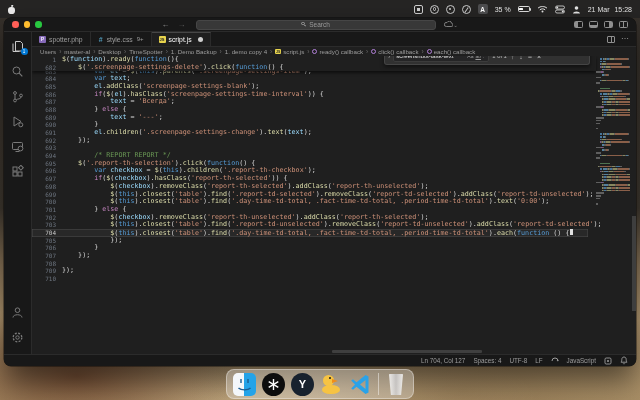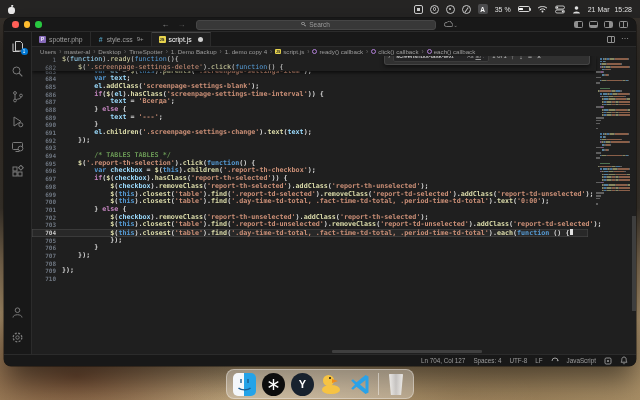--- a/index.html
+++ b/index.html
@@ -75,21 +75,21 @@
   .bc-m{width:5px;height:5px;border:1px solid #b180d7;border-radius:50%;box-sizing:border-box;display:inline-block;}
   
   .activitybar{position:absolute;top:14px;left:0;bottom:12px;width:28px;background:#181818;border-right:1px solid #2b2b2b;
     display:flex;flex-direction:column;align-items:center;box-sizing:border-box;padding-top:6px;}
   .ab-ic{width:16px;height:16px;margin-bottom:9px;position:relative;display:flex;align-items:center;justify-content:center;}
   .ab-bottom{margin-top:auto;display:flex;flex-direction:column;align-items:center;}
   .ab-badge{position:absolute;right:-2px;bottom:-1px;min-width:7px;height:7px;border-radius:4px;background:#0078d4;color:#fff;
     font-size:4.5px;display:flex;align-items:center;justify-content:center;}
   
   .editor{position:absolute;top:38px;left:28px;right:0;bottom:12px;background:#1f1f1f;overflow:hidden;}
-  .code-scroll{position:absolute;top:11.5px;left:0;right:48px;font-weight:bold;}
+  .code-scroll{position:absolute;top:11.5px;left:0;right:48px;}
   .crow{display:flex;height:7.7px;line-height:7.7px;font-family:"DejaVu Sans Mono",monospace;font-size:6.7px;}
   .gut{flex:0 0 24px;text-align:right;padding-right:6px;color:#6e7681;font-size:6px;}
   .ct{white-space:pre;}
   .tk-p{color:#d4d4d4}.tk-k{color:#569cd6}.tk-c{color:#c586c0}.tk-f{color:#dcdcaa}.tk-v{color:#9cdcfe}.tk-s{color:#ce9178}.tk-m{color:#6a9955}
   .crow.cur{background:rgba(100,100,100,.14);box-shadow:inset 0 0 0 .5px rgba(130,130,130,.4);}
   .crow.cur .gut{color:#c8c8c8;}
   .cursor{display:inline-block;width:2.5px;height:6.5px;background:#e0e0e0;vertical-align:-1px;margin-left:1px;}
   .sticky{position:absolute;top:0;left:0;right:40px;background:#1f1f1f;box-shadow:0 2px 3px rgba(0,0,0,.55);}
   
   .minimap{position:absolute;top:2px;right:4px;width:36px;bottom:8px;overflow:hidden;}
@@ -361,21 +361,21 @@
           <div class="crow">
             <span class="gut">692</span>
             <span class="ct"><span class="tk-p">    });</span></span>
           </div>
           <div class="crow">
             <span class="gut">693</span>
             <span class="ct"></span>
           </div>
           <div class="crow">
             <span class="gut">694</span>
-            <span class="ct"><span class="tk-p">        </span><span class="tk-m">/* TABLES TABLES */</span></span>
+            <span class="ct"><span class="tk-p">        </span><span class="tk-m">/* REPORT REPORT */</span></span>
           </div>
           <div class="crow">
             <span class="gut">695</span>
             <span class="ct"><span class="tk-p">    </span><span class="tk-f">$</span><span class="tk-p">(</span><span class="tk-s">'.report-th-selection'</span><span class="tk-p">).</span><span class="tk-f">click</span><span class="tk-p">(</span><span class="tk-k">function</span><span class="tk-p">() {</span></span>
           </div>
           <div class="crow">
             <span class="gut">696</span>
             <span class="ct"><span class="tk-p">        </span><span class="tk-k">var</span><span class="tk-p"> </span><span class="tk-v">checkbox</span><span class="tk-p"> = </span><span class="tk-f">$</span><span class="tk-p">(</span><span class="tk-k">this</span><span class="tk-p">).</span><span class="tk-f">children</span><span class="tk-p">(</span><span class="tk-s">'.report-th-checkbox'</span><span class="tk-p">);</span></span>
           </div>
           <div class="crow">

